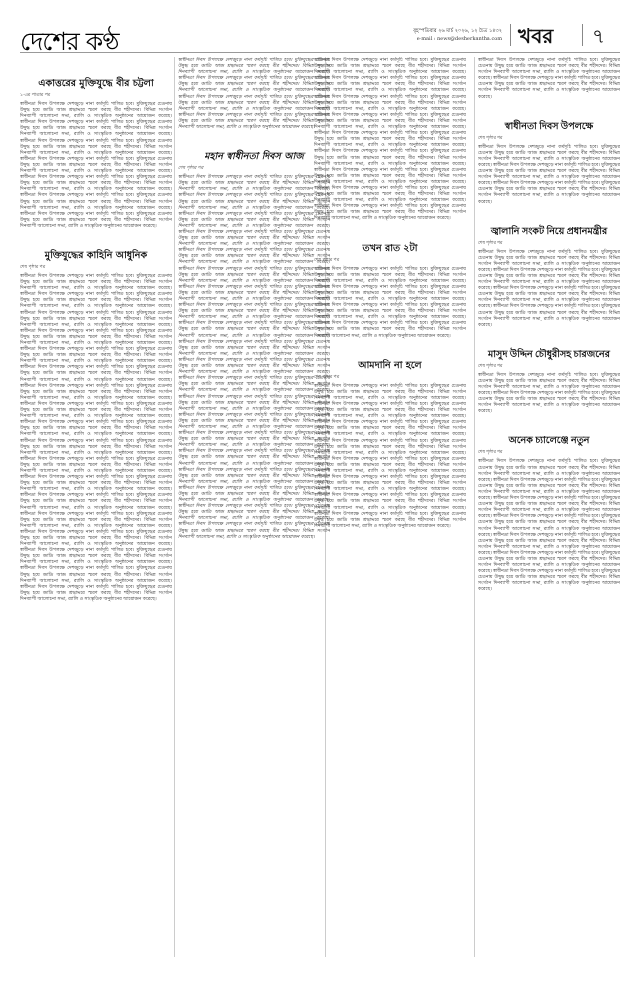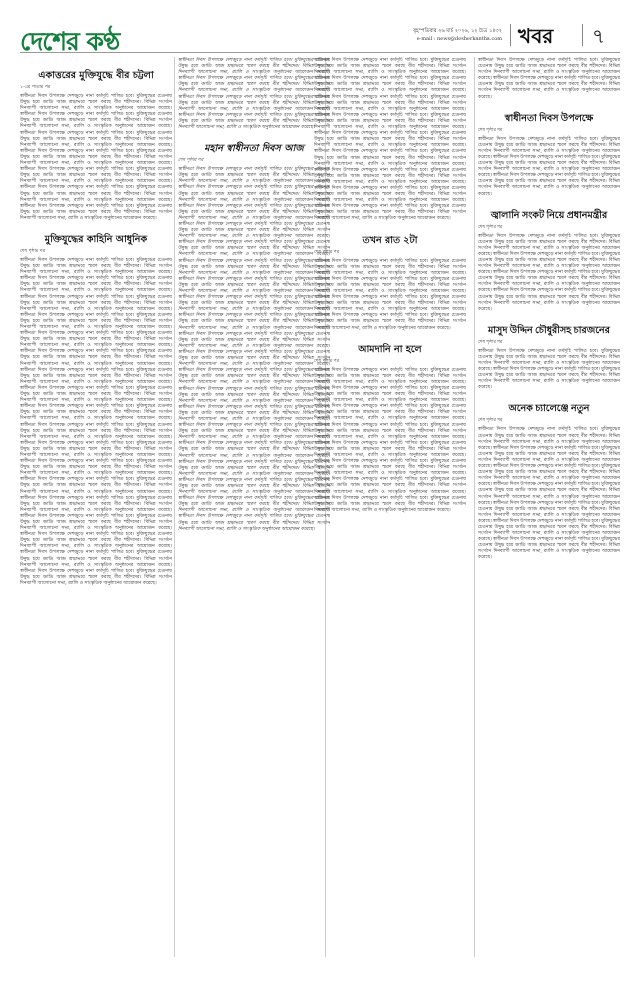--- a/index.html
+++ b/index.html
@@ -1,34 +1,34 @@
 <!DOCTYPE html>
 <html><head>
 <meta charset="utf-8">
 <style>
   * { box-sizing: border-box; margin: 0; padding: 0; }
   html, body { width: 640px; height: 983px; background: #ffffff; overflow: hidden; }
   body { font-family: "DejaVu Serif", serif; color: #222; position: relative; }
 
   .masthead { position: absolute; left: 20px; top: 20px; width: 600px; height: 30px; }
-  .logo { position: absolute; left: 0; top: 2px; font-size: 25px; font-weight: bold; letter-spacing: -1px; color: #15803d; }
+  .logo { position: absolute; left: 0; top: 2px; font-size: 25px; font-weight: normal; letter-spacing: -1px; color: #000000; }
   .dateline { position: absolute; right: 118px; top: 6px; text-align: right; font-size: 5px; line-height: 8px; color: #333; }
   .sep { position: absolute; top: 4px; width: 1px; height: 22px; background: #888; }
   .section-name { position: absolute; left: 498px; top: 1px; font-size: 20px; font-weight: bold; color: #111; }
   .page-no { position: absolute; left: 572px; top: 1px; font-size: 20px; color: #111; }
   .rule { position: absolute; left: 20px; top: 52px; width: 600px; height: 1px; background: #999; }
 
   .col { position: absolute; top: 57px; width: 152px; height: 900px; overflow: hidden; }
   .col1 { left: 20px; }
   .col2 { left: 178px; font-style: italic; }
   .col3 { left: 314px; }
   .col4 { left: 478px; width: 142px; font-family: Liberation Serif, serif; }
   .vrule { position: absolute; top: 57px; width: 1px; height: 900px; background: #ccc; }
 
-  .headline { font-size: 9.5px; font-weight: bold; text-align: center; color: #111; margin: 12px 0 3px; line-height: 12px; }
+  .headline { font-size: 9.5px; font-weight: bold; text-align: center; color: #111; margin: 20px 0 3px; line-height: 12px; }
   .kicker { font-size: 4.5px; color: #444; margin-bottom: 2px; }
   .body-text { font-size: 4.6px; line-height: 6.1px; text-align: justify; color: #333; }
 </style>
 </head>
 <body>
 
 <div class="masthead">
   <div class="logo">দেশের কণ্ঠ</div>
   <div class="dateline">
     <div>বৃহস্পতিবার ২৬ মার্চ ২০২৬, ১২ চৈত্র ১৪৩২</div>

